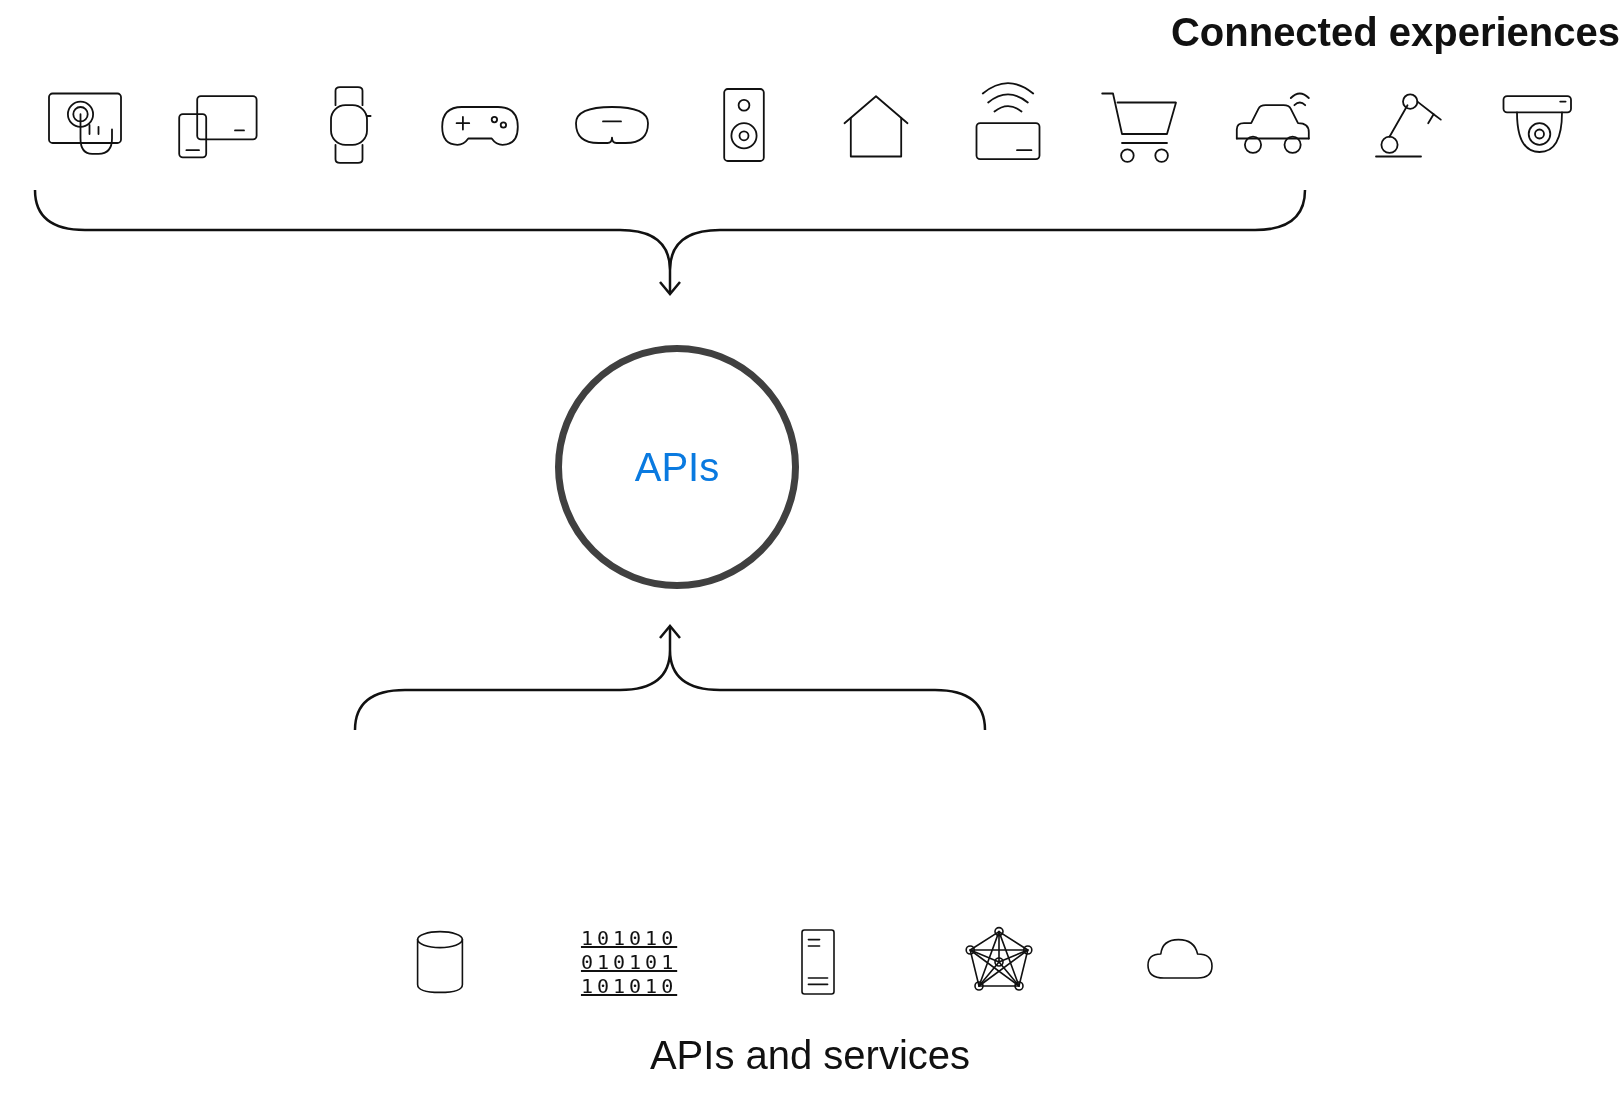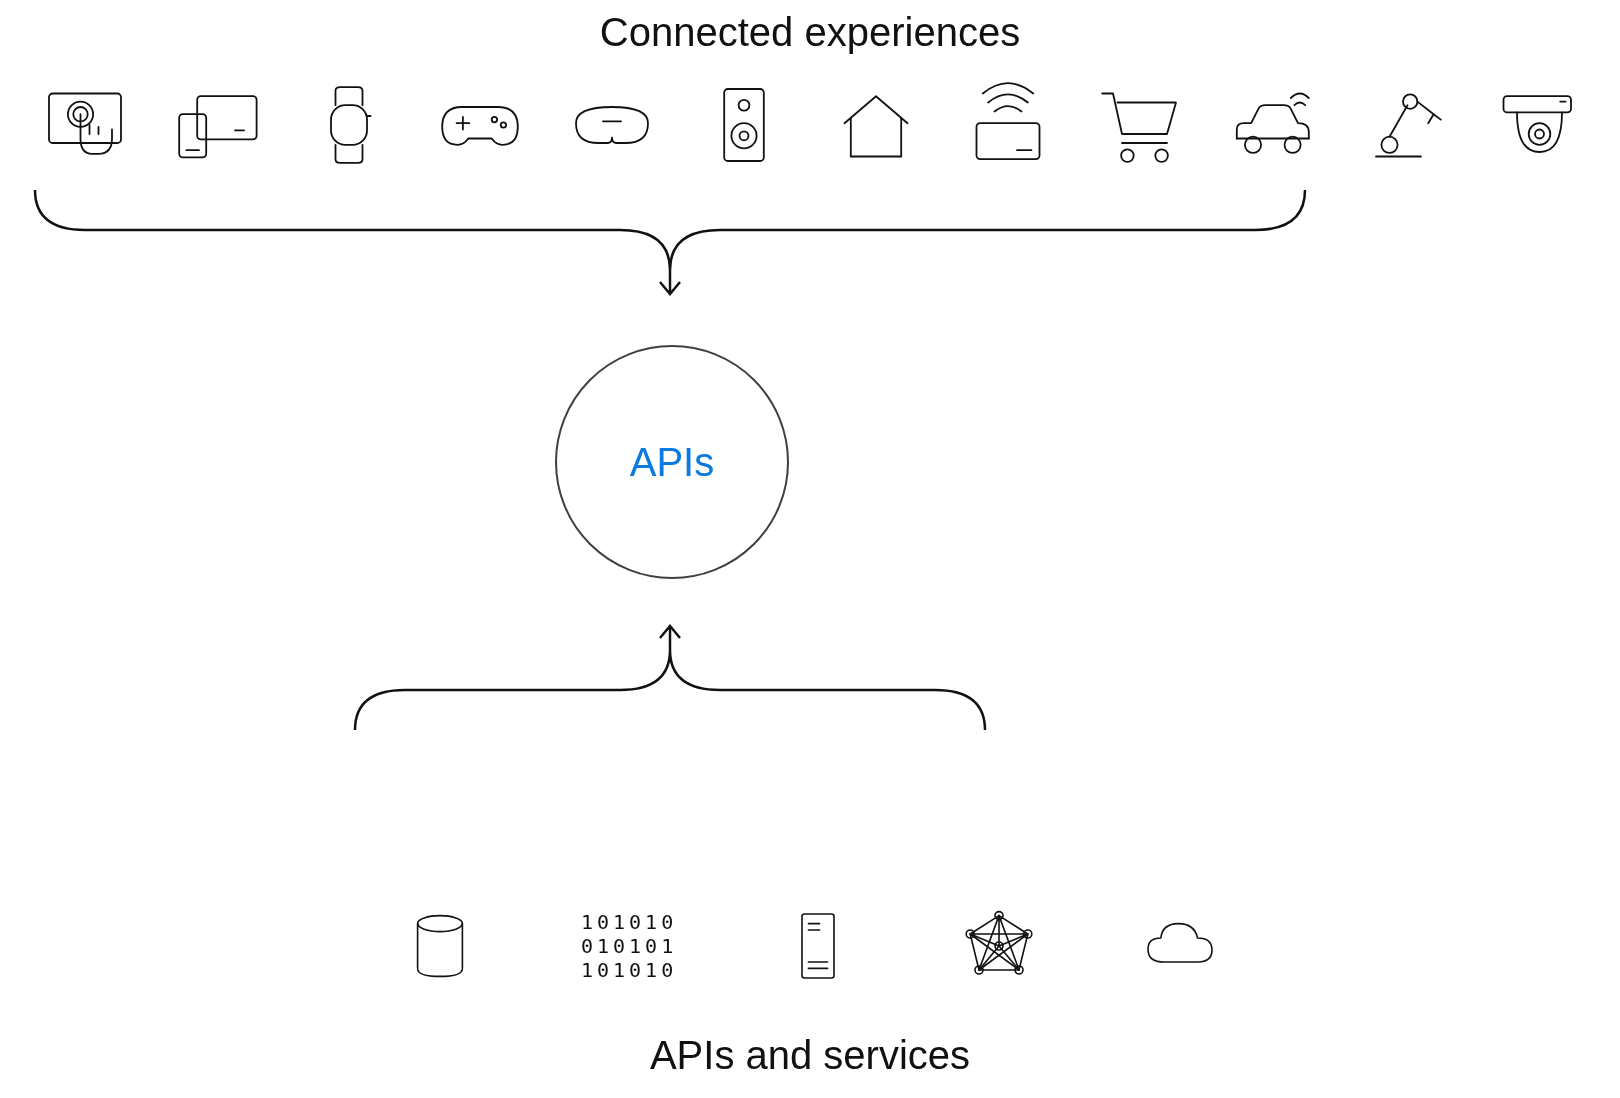--- a/index.html
+++ b/index.html
@@ -14,23 +14,23 @@
   .diagram {
     position: relative;
     width: 1620px;
     height: 1098px;
   }
   .top-title {
     position: absolute;
     top: 10px;
     left: 0;
     width: 1620px;
-    text-align: center;
+    text-align: right;
     font-size: 40px;
-    font-weight: 400;
+    font-weight: 700;
   }
   .bottom-title {
     position: absolute;
     bottom: 20px;
     left: 0;
     width: 1620px;
     text-align: center;
     font-size: 40px;
     font-weight: 400;
   }
@@ -40,23 +40,24 @@
     flex-direction: row;
     justify-content: space-between;
     align-items: center;
   }
   .icon-row-top {
     top: 80px;
     left: 40px;
     right: 40px;
   }
   .icon-row-bottom {
-    bottom: 112px;
+    bottom: 96px;
     left: 400px;
     right: 400px;
+    text-decoration: underline;
   }
   .icon-cell {
     flex: 0 0 auto;
     display: flex;
     align-items: center;
     justify-content: center;
   }
   .icon-row-top .icon-cell svg { width: 90px; height: 90px; }
   .icon-row-bottom .icon-cell svg { width: 80px; height: 80px; }
   .icon-cell svg { stroke: #111; stroke-width: 2; fill: none; stroke-linecap: round; stroke-linejoin: round; }
@@ -68,21 +69,21 @@
     text-align: center;
     white-space: pre;
   }
 
   .center-circle {
     position: absolute;
     top: 345px;
     left: 555px;
     width: 230px;
     height: 230px;
-    border: 2px solid #404040;
+    border: 7px solid #404040;
     border-radius: 50%;
     display: flex;
     align-items: center;
     justify-content: center;
   }
   .center-label {
     color: #0a7ae0;
     font-size: 40px;
     font-weight: 400;
   }

